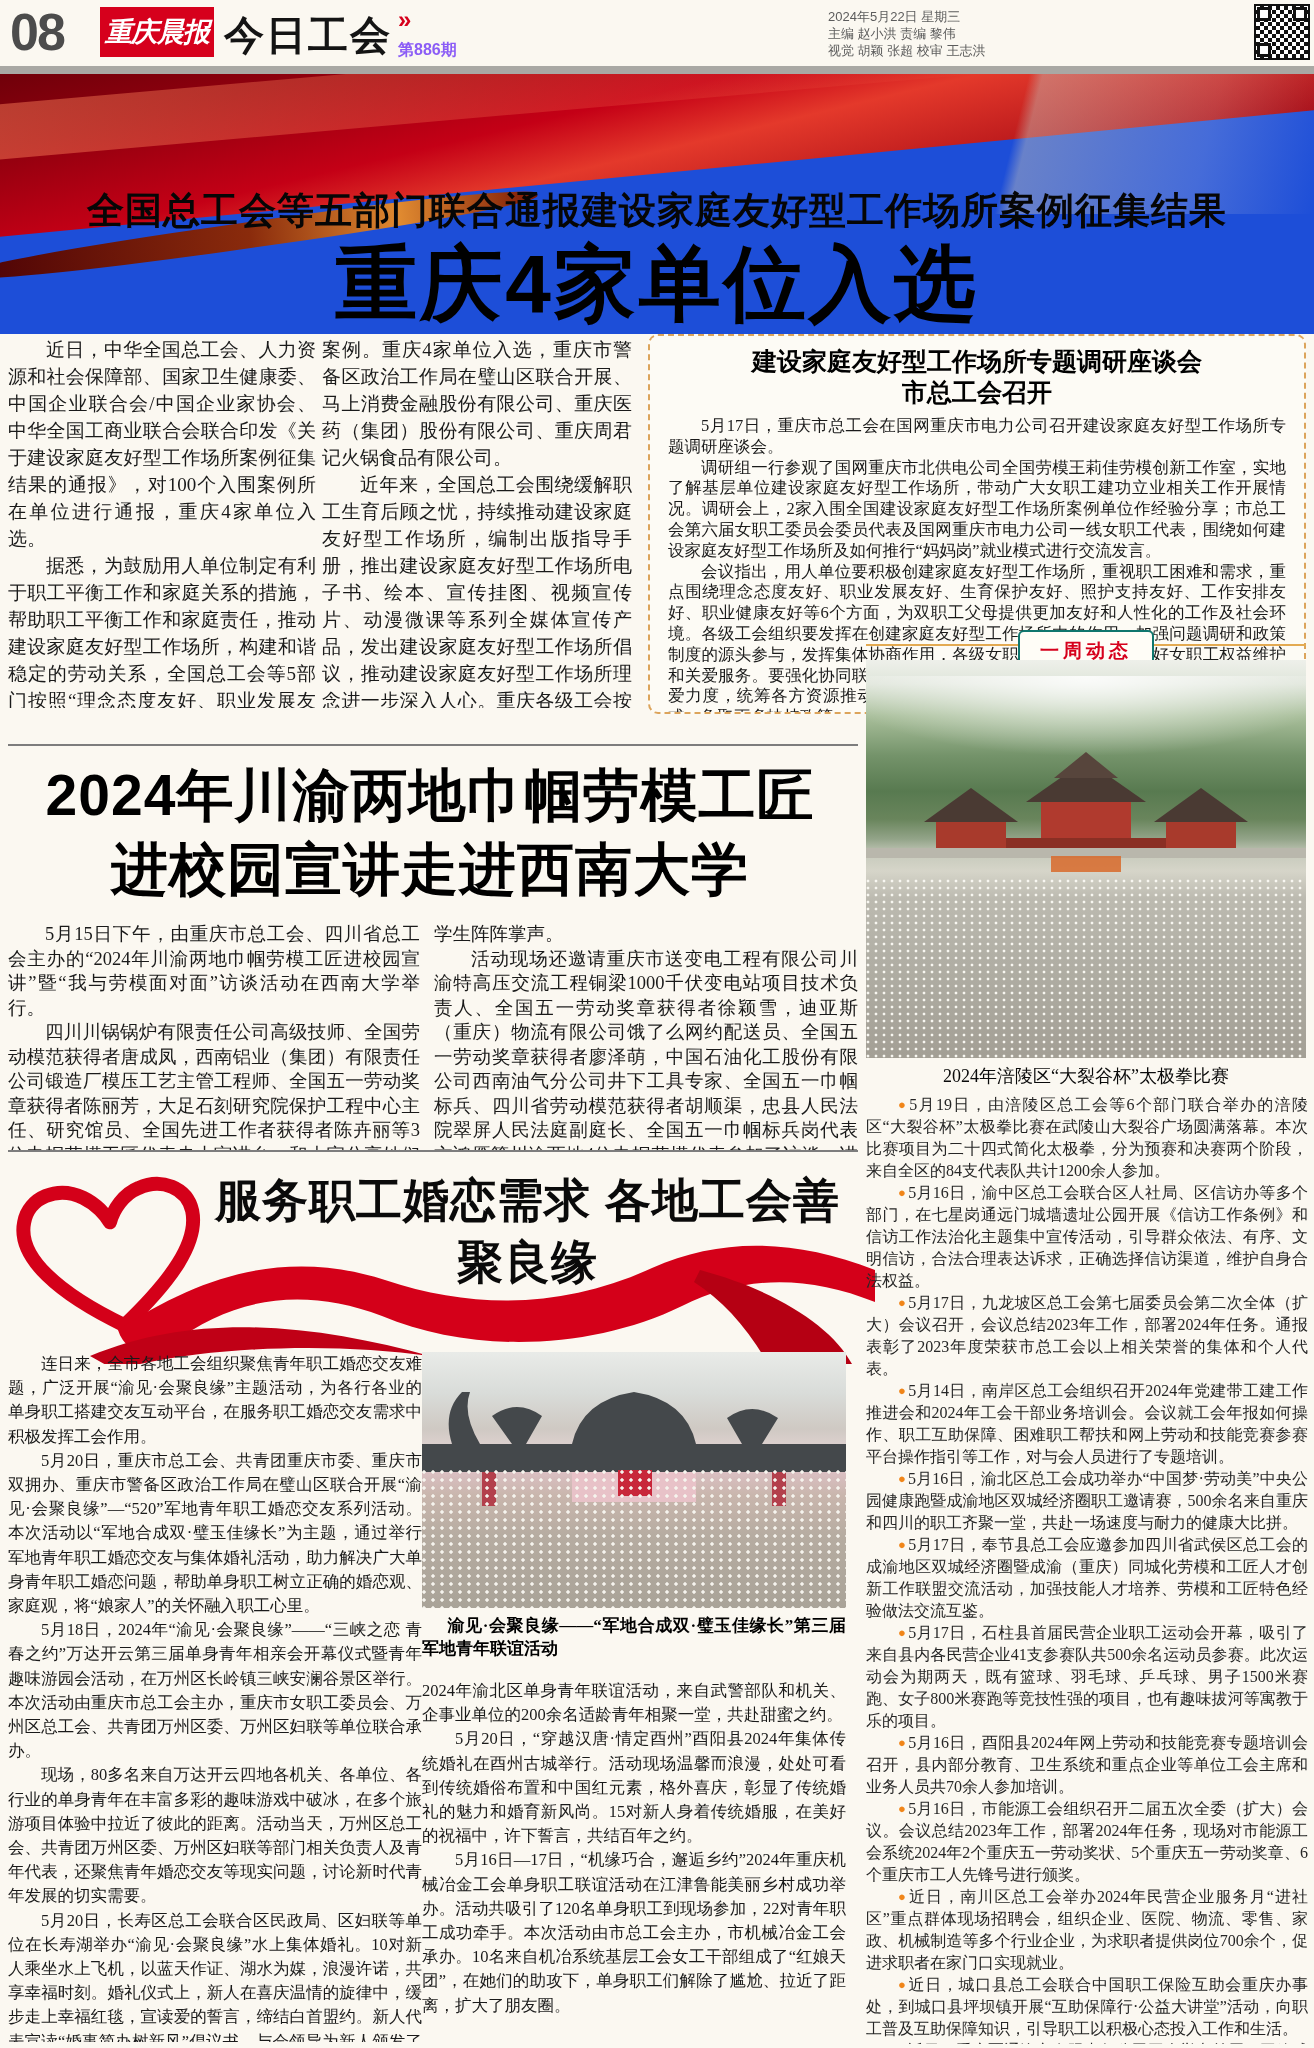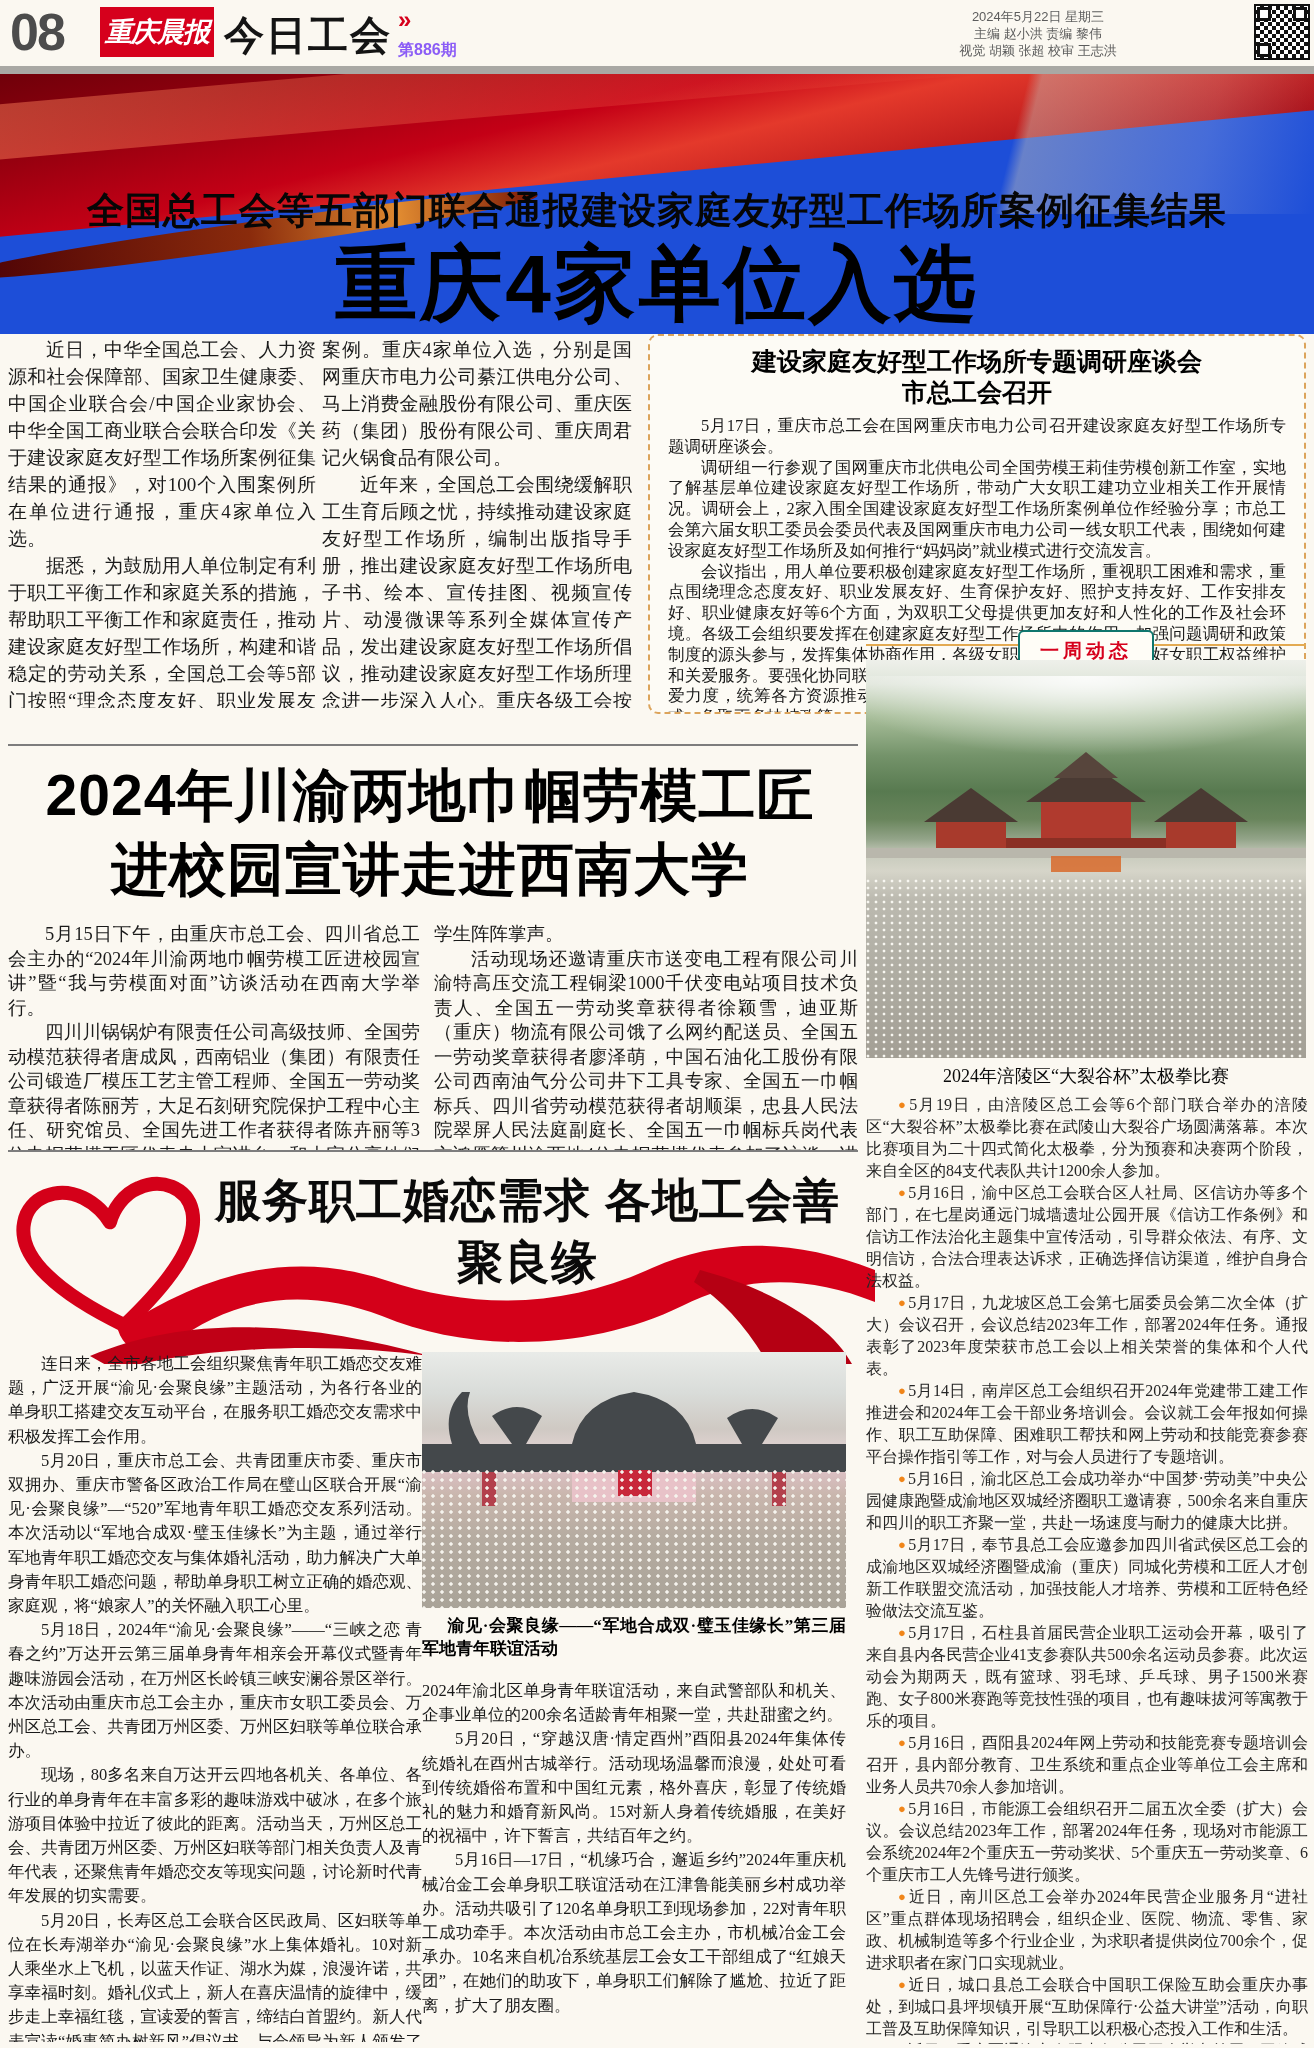--- a/index.html
+++ b/index.html
@@ -10,21 +10,21 @@
   
   #header{left:0;top:0;width:1314px;height:64px;}
   .pageno{left:10px;top:2px;font:bold 52px "Liberation Sans","DejaVu Sans",sans-serif;color:#4c4c4c;letter-spacing:-2px;}
   .mast{left:100px;top:7px;width:114px;height:50px;background:#d6001c;color:#fff;
     display:flex;align-items:center;justify-content:center;
     font:bold italic 27px "DejaVu Serif",serif;letter-spacing:-1px;}
   .section-title{left:224px;top:8px;font:900 40px "Liberation Sans","DejaVu Sans",sans-serif;color:#141414;letter-spacing:2px;}
   .issue-wrap{left:398px;top:10px;width:90px;text-align:left;}
   .issue-mark{display:block;color:#d6001c;font:bold 24px "Liberation Sans",sans-serif;line-height:20px;}
   .issue-no{display:block;color:#8b5cf6;font:bold 16px "Liberation Sans",sans-serif;margin-top:10px;}
-  .meta{right:66px;top:8px;width:420px;text-align:center;color:#5c5c5c;
+  .meta{right:66px;top:8px;width:420px;text-align:left;color:#5c5c5c;
     font:13px "Liberation Sans","DejaVu Sans",sans-serif;line-height:17px;}
   .qr{right:4px;top:4px;width:56px;height:56px;background:
      repeating-conic-gradient(#111 0% 25%, #fff 0% 50%);
      background-size:8px 8px;border:2px solid #111;}
   .qr i{position:absolute;width:14px;height:14px;border:3px solid #111;background:#fff;}
   .qr i.tl{left:1px;top:1px;} .qr i.tr{right:1px;top:1px;} .qr i.bl{left:1px;bottom:1px;}
   #graybar{left:0;top:66px;width:1314px;height:8px;background:#a9a8a4;}
 
   
   #hero{left:0;top:74px;width:1314px;height:260px;background:#1d4ed8;overflow:hidden;}
@@ -133,21 +133,21 @@
   <div class="wedge"></div>
   <div class="kicker">全国总工会等五部门联合通报建设家庭友好型工作场所案例征集结果</div>
   <div class="headline">重庆4家单位入选</div>
 </div>
 
 <div class="abs col a1" id="a1col1">
     <p>近日，中华全国总工会、人力资源和社会保障部、国家卫生健康委、中国企业联合会/中国企业家协会、中华全国工商业联合会联合印发《关于建设家庭友好型工作场所案例征集结果的通报》，对100个入围案例所在单位进行通报，重庆4家单位入选。</p>
     <p>据悉，为鼓励用人单位制定有利于职工平衡工作和家庭关系的措施，帮助职工平衡工作和家庭责任，推动建设家庭友好型工作场所，构建和谐稳定的劳动关系，全国总工会等5部门按照“理念态度友好、职业发展友好、生育保护友好、照护支持友好、工作安排友好、职业健康友好”的“六个友好”标准，在全国范围内联合开展建设家庭友好型工作场所典型案例征集活动，共征集案例175个，经筛选和评审，产生100个入围</p>
   </div>
 <div class="abs col a1" id="a1col2">
-    <p class="noind">案例。重庆4家单位入选，分别是国网重庆市电力公司綦江供电分公司、马上消费金融股份有限公司、重庆医药（集团）股份有限公司、重庆周君记火锅食品有限公司。</p>
+    <p class="noind">案例。重庆4家单位入选，重庆市警备区政治工作局在璧山区联合开展、马上消费金融股份有限公司、重庆医药（集团）股份有限公司、重庆周君记火锅食品有限公司。</p>
     <p>近年来，全国总工会围绕缓解职工生育后顾之忧，持续推动建设家庭友好型工作场所，编制出版指导手册，推出建设家庭友好型工作场所电子书、绘本、宣传挂图、视频宣传片、动漫微课等系列全媒体宣传产品，发出建设家庭友好型工作场所倡议，推动建设家庭友好型工作场所理念进一步深入人心。重庆各级工会按照“六个友好”标准指引，鼓励用人单位探索优化工作制度，支持男女职工平衡工作、家庭和个人生活，营造有利于职工身心健康的工作环境，努力实现职工、企业、社会多方共赢。</p>
   </div>
 
 <div class="abs" id="box">
   <div class="box-title">建设家庭友好型工作场所专题调研座谈会</div>
   <div class="box-title">市总工会召开</div>
   <div class="box-body">
       <p>5月17日，重庆市总工会在国网重庆市电力公司召开建设家庭友好型工作场所专题调研座谈会。</p>
       <p>调研组一行参观了国网重庆市北供电公司全国劳模王莉佳劳模创新工作室，实地了解基层单位建设家庭友好型工作场所，带动广大女职工建功立业相关工作开展情况。调研会上，2家入围全国建设家庭友好型工作场所案例单位作经验分享；市总工会第六届女职工委员会委员代表及国网重庆市电力公司一线女职工代表，围绕如何建设家庭友好型工作场所及如何推行“妈妈岗”就业模式进行交流发言。</p>
       <p>会议指出，用人单位要积极创建家庭友好型工作场所，重视职工困难和需求，重点围绕理念态度友好、职业发展友好、生育保护友好、照护支持友好、工作安排友好、职业健康友好等6个方面，为双职工父母提供更加友好和人性化的工作及社会环境。各级工会组织要发挥在创建家庭友好型工作场所中的作用，加强问题调研和政策制度的源头参与，发挥集体协商作用，各级女职工委员会要继续做好女职工权益维护和关爱服务。要强化协同联动，凝聚工会、人社、妇联等部门力量，加大对女职工关爱力度，统筹各方资源推动创建家庭友好型工作场所，多方探索“妈妈岗”就业新模式，争取更多扶持政策。</p>

